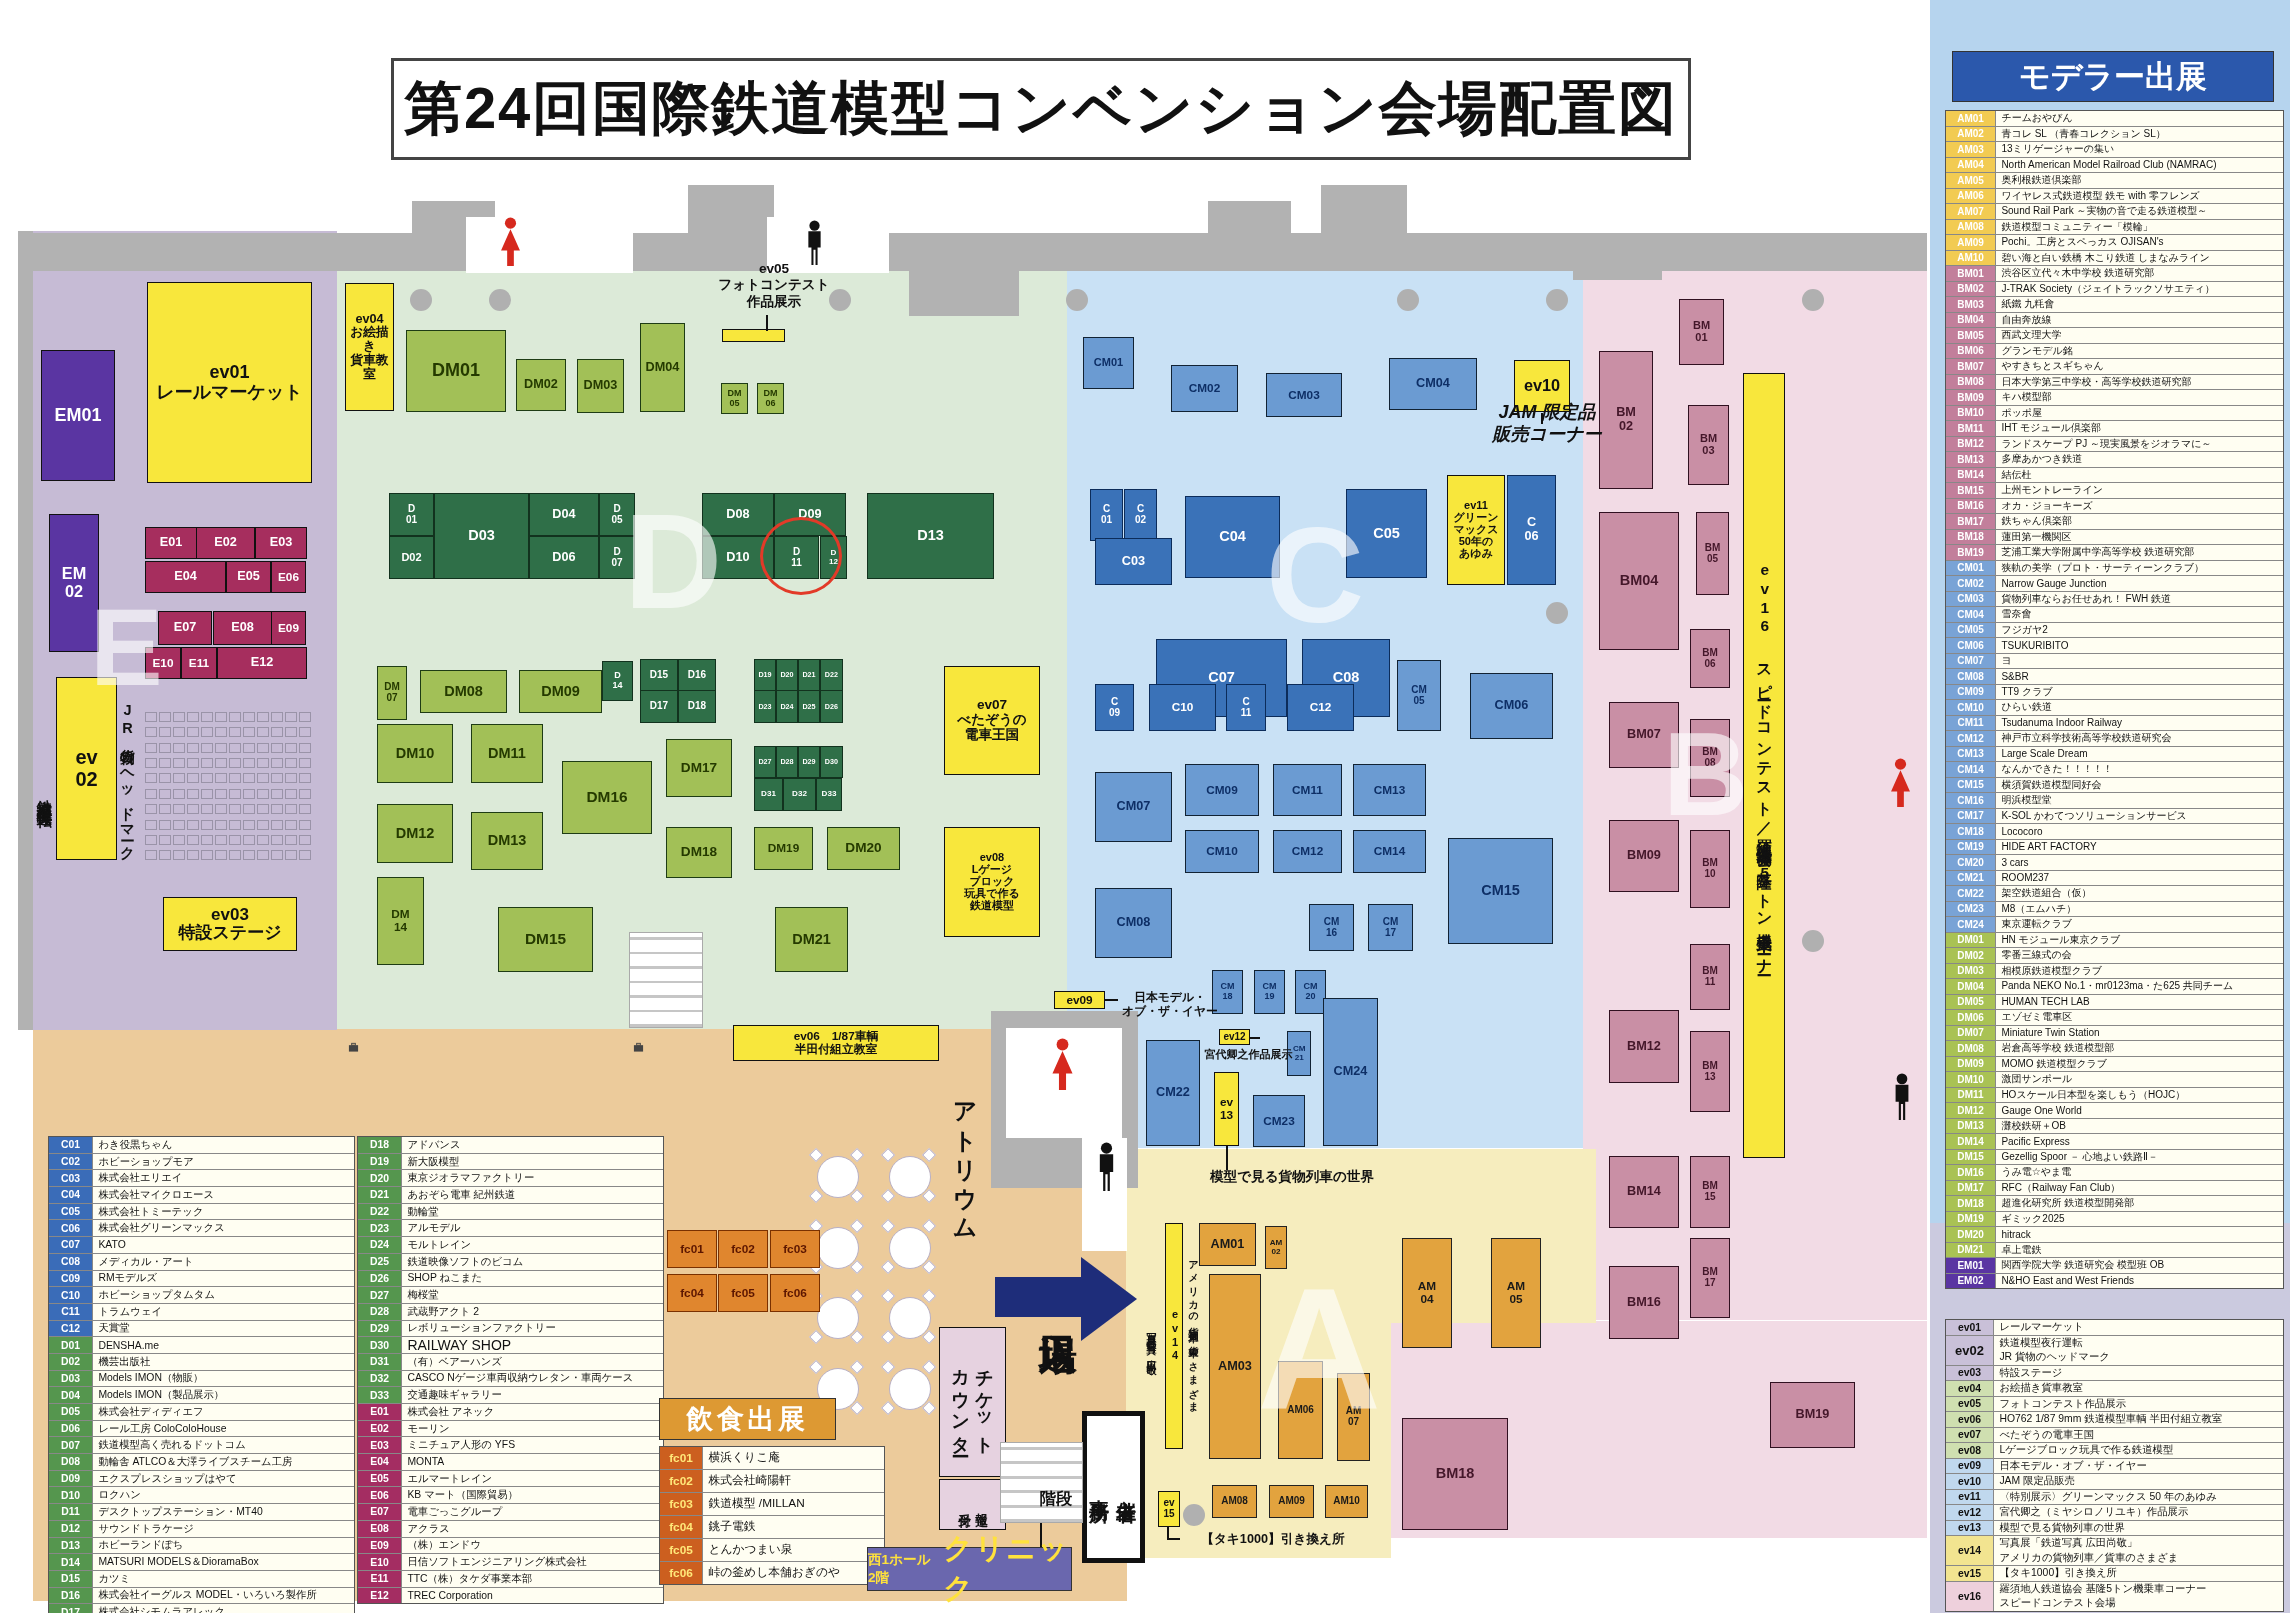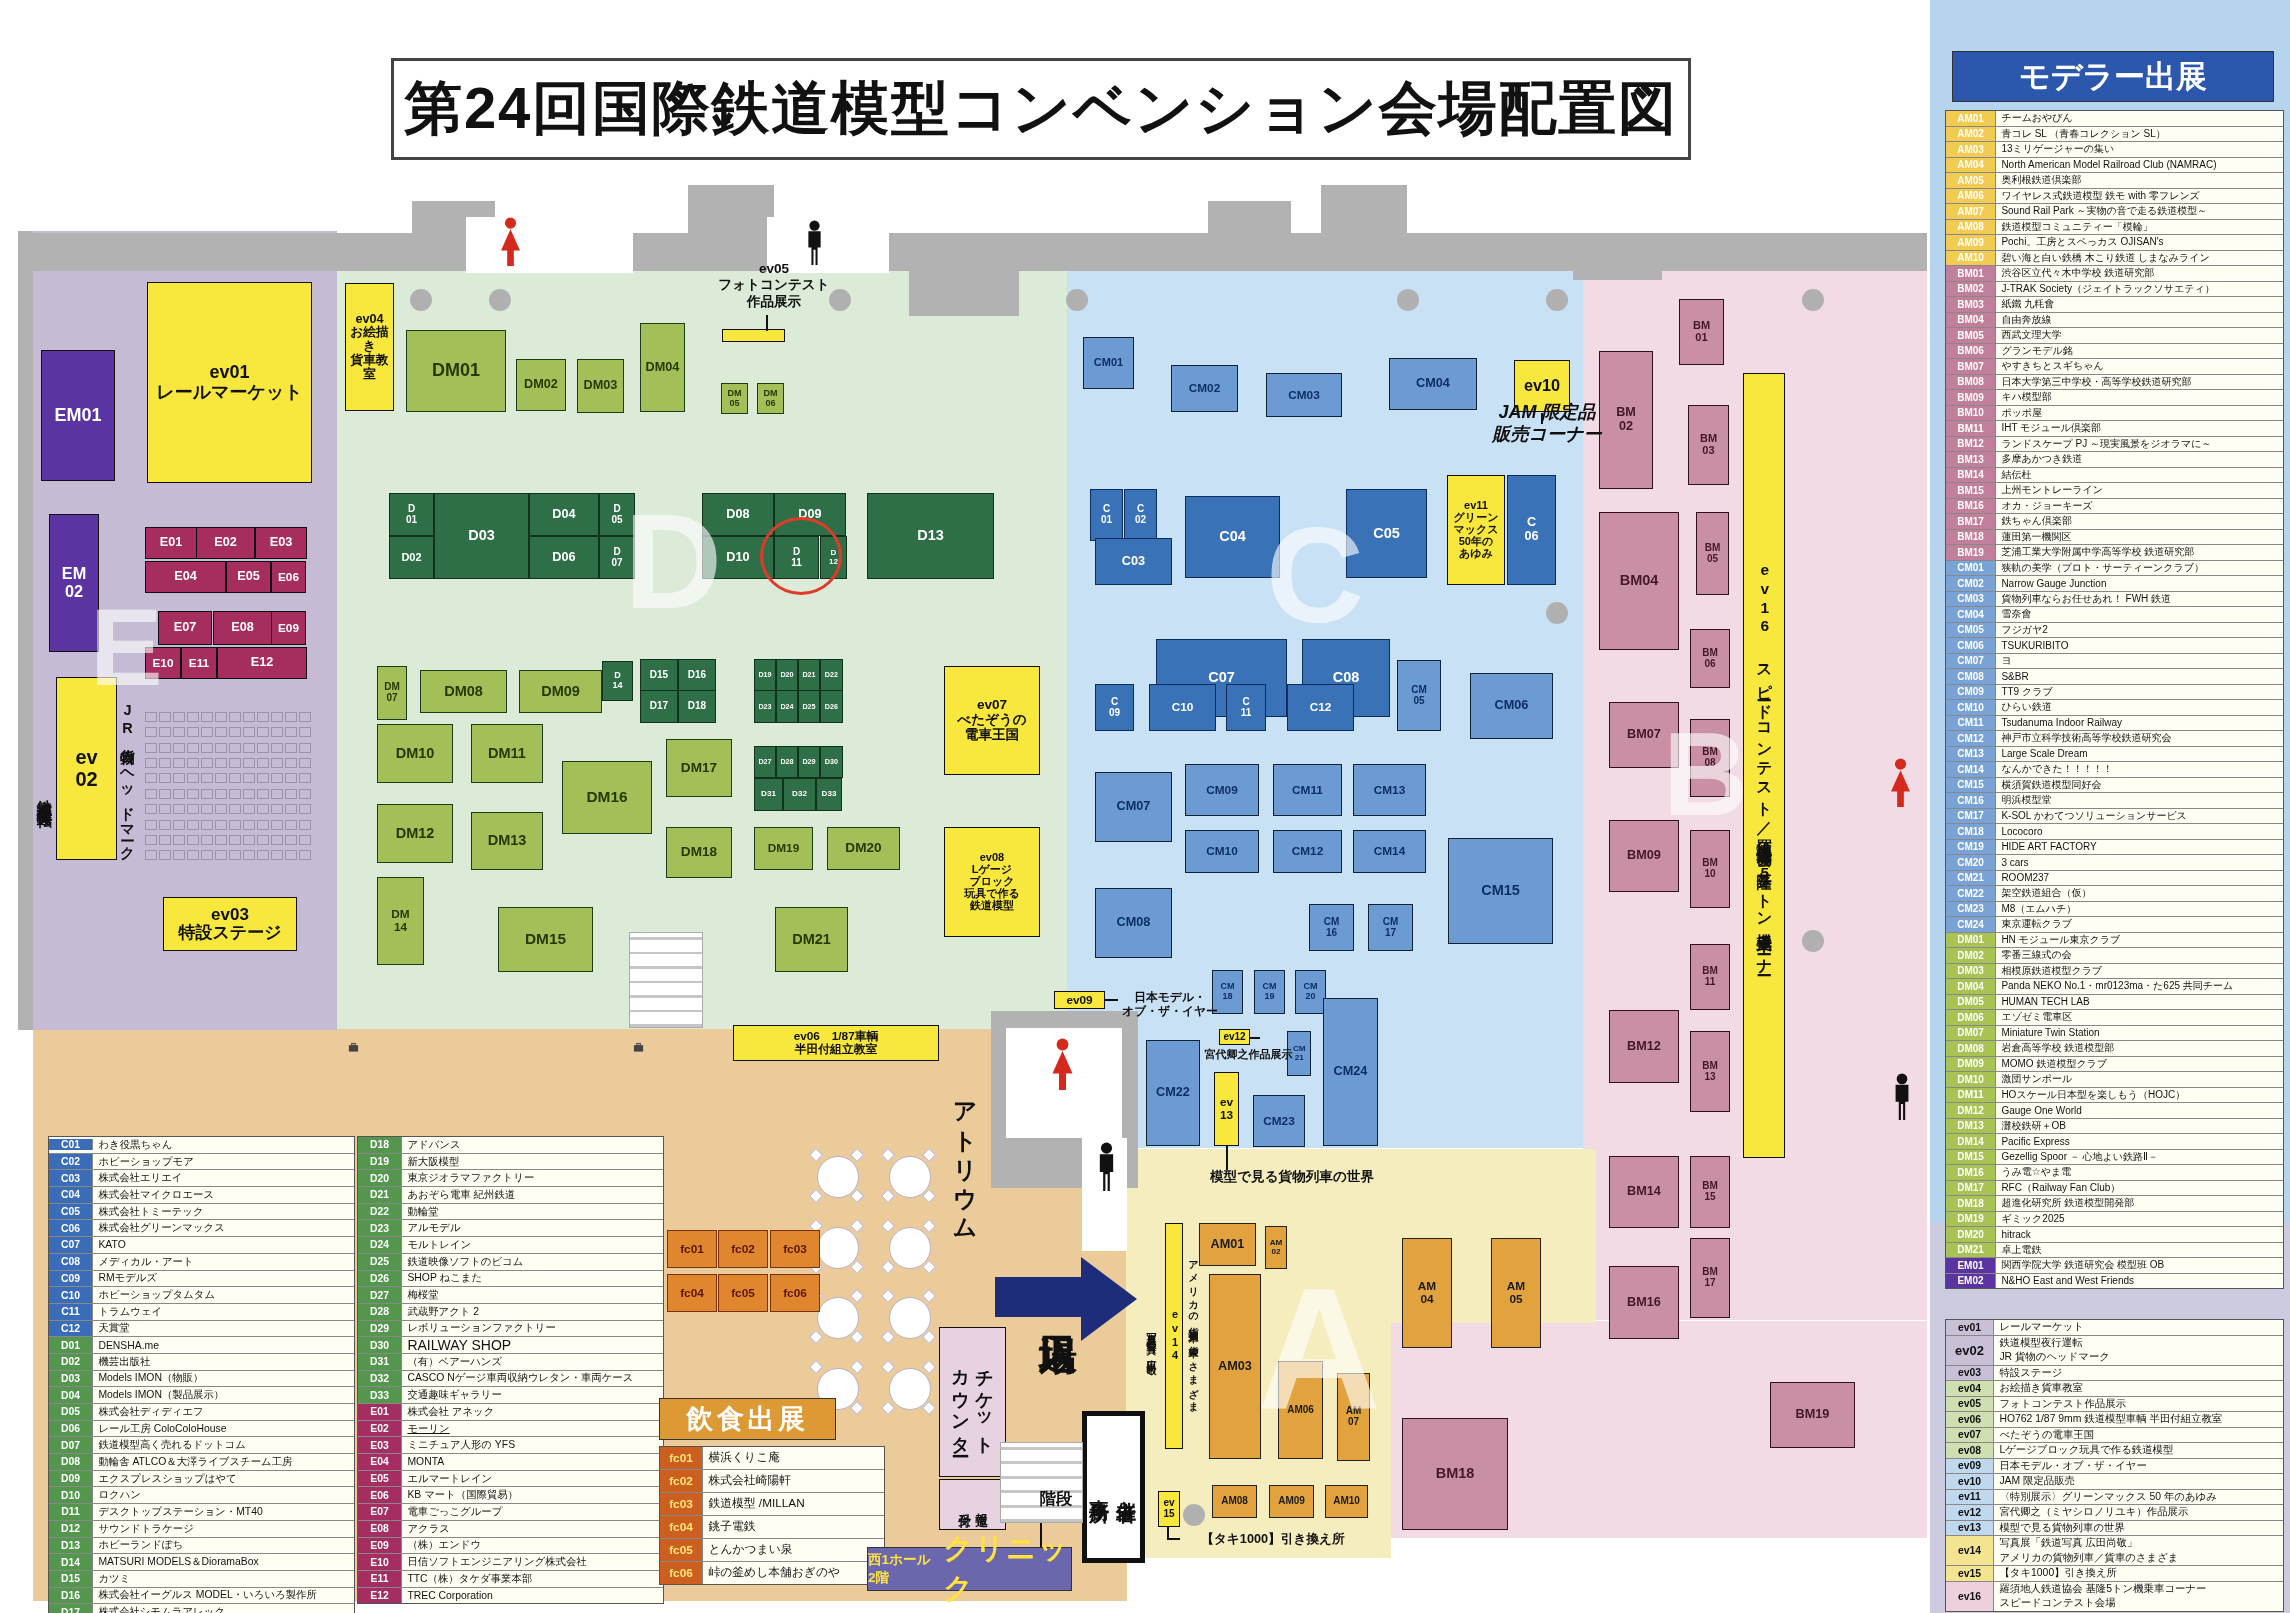--- a/index.html
+++ b/index.html
@@ -925,21 +925,21 @@
         <div class="lname" style="font-size: 10.4px;">【タキ1000】引き換え所</div>
       </div>
       <div class="lrow" style="height: 29px;">
         <div class="lcode" style="width: 47px; font-size: 10.4px; background: rgb(238, 208, 220); color: rgb(17, 17, 17);">ev16</div>
         <div class="lname" style="font-size: 10.4px; white-space: pre-line; line-height: 14.5px;">羅須地人鉄道協会 基隆5トン機乗車コーナー
 スピードコンテスト会場</div>
       </div>
     </div>
 
   <div class="ltable" id="corp-col1" style="left:48px;top:1136px;width:305px;">
-      <div class="lrow" style="height: 15.7px; align-items: center;">
+      <div class="lrow" style="height: 15.7px;">
         <div class="lcode" style="width: 43px; font-size: 10.4px; background: rgb(58, 108, 184); color: rgb(255, 255, 255);">C01</div>
         <div class="lname" style="font-size: 10.4px;">わき役黒ちゃん</div>
       </div>
       <div class="lrow" style="height: 15.7px;">
         <div class="lcode" style="width: 43px; font-size: 10.4px; background: rgb(58, 108, 184); color: rgb(255, 255, 255);">C02</div>
         <div class="lname" style="font-size: 10.4px;">ホビーショップモア</div>
       </div>
       <div class="lrow" style="height: 15.7px;">
         <div class="lcode" style="width: 43px; font-size: 10.4px; background: rgb(58, 108, 184); color: rgb(255, 255, 255);">C03</div>
         <div class="lname" style="font-size: 10.4px;">株式会社エリエイ</div>
@@ -1113,21 +1113,21 @@
       <div class="lrow" style="height: 15.7px;">
         <div class="lcode" style="width: 43px; font-size: 10.4px; background: rgb(85, 150, 78); color: rgb(255, 255, 255);">D33</div>
         <div class="lname" style="font-size: 10.4px;">交通趣味ギャラリー</div>
       </div>
       <div class="lrow" style="height: 15.7px;">
         <div class="lcode" style="width: 43px; font-size: 10.4px; background: rgb(164, 45, 98); color: rgb(255, 255, 255);">E01</div>
         <div class="lname" style="font-size: 10.4px;">株式会社 アネック</div>
       </div>
       <div class="lrow" style="height: 15.7px;">
         <div class="lcode" style="width: 43px; font-size: 10.4px; background: rgb(164, 45, 98); color: rgb(255, 255, 255);">E02</div>
-        <div class="lname" style="font-size: 10.4px; text-decoration: underline;">モーリン</div>
+        <div class="lname" style="font-size: 10.4px;">モーリン</div>
       </div>
       <div class="lrow" style="height: 15.7px;">
         <div class="lcode" style="width: 43px; font-size: 10.4px; background: rgb(164, 45, 98); color: rgb(255, 255, 255);">E03</div>
         <div class="lname" style="font-size: 10.4px;">ミニチュア人形の YFS</div>
       </div>
       <div class="lrow" style="height: 15.7px;">
         <div class="lcode" style="width: 43px; font-size: 10.4px; background: rgb(164, 45, 98); color: rgb(255, 255, 255);">E04</div>
         <div class="lname" style="font-size: 10.4px;">MONTA</div>
       </div>
       <div class="lrow" style="height: 15.7px;">

